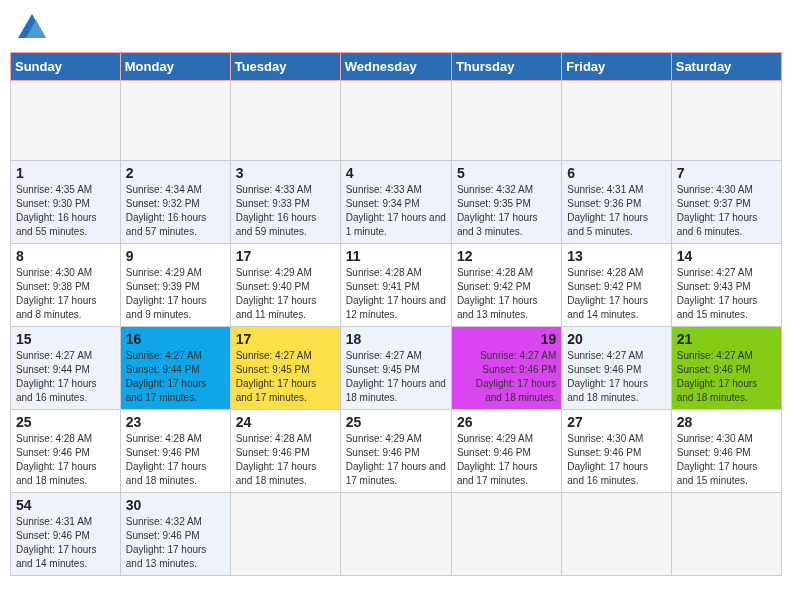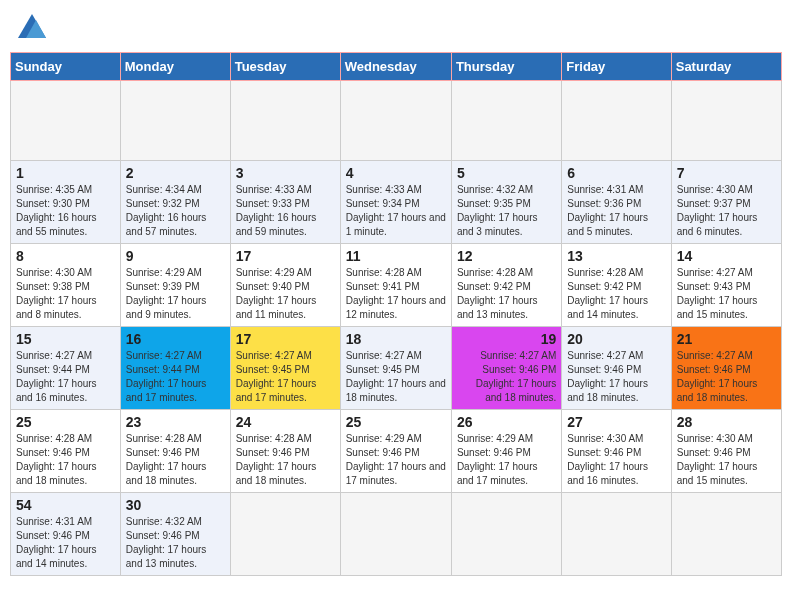--- a/index.html
+++ b/index.html
@@ -213,21 +213,21 @@
           <div class="day-info">Sunrise: 4:27 AM<br>Sunset: 9:45 PM<br>Daylight: 17 hours and 18 minutes.</div>
         </td>
         <td style="background: #d946ef; text-align: right;">
           <span class="day-num">19</span>
           <div class="day-info">Sunrise: 4:27 AM<br>Sunset: 9:46 PM<br>Daylight: 17 hours and 18 minutes.</div>
         </td>
         <td style="background: rgb(238, 242, 250);">
           <span class="day-num">20</span>
           <div class="day-info">Sunrise: 4:27 AM<br>Sunset: 9:46 PM<br>Daylight: 17 hours and 18 minutes.</div>
         </td>
-        <td style="background: #f97316; margin-left: 16px;">
+        <td style="background: #84cc16; margin-left: 16px;">
           <span class="day-num">21</span>
           <div class="day-info">Sunrise: 4:27 AM<br>Sunset: 9:46 PM<br>Daylight: 17 hours and 18 minutes.</div>
         </td>
       </tr>
       <tr>
         <td>
           <span class="day-num">25</span>
           <div class="day-info">Sunrise: 4:28 AM<br>Sunset: 9:46 PM<br>Daylight: 17 hours and 18 minutes.</div>
         </td>
         <td>

